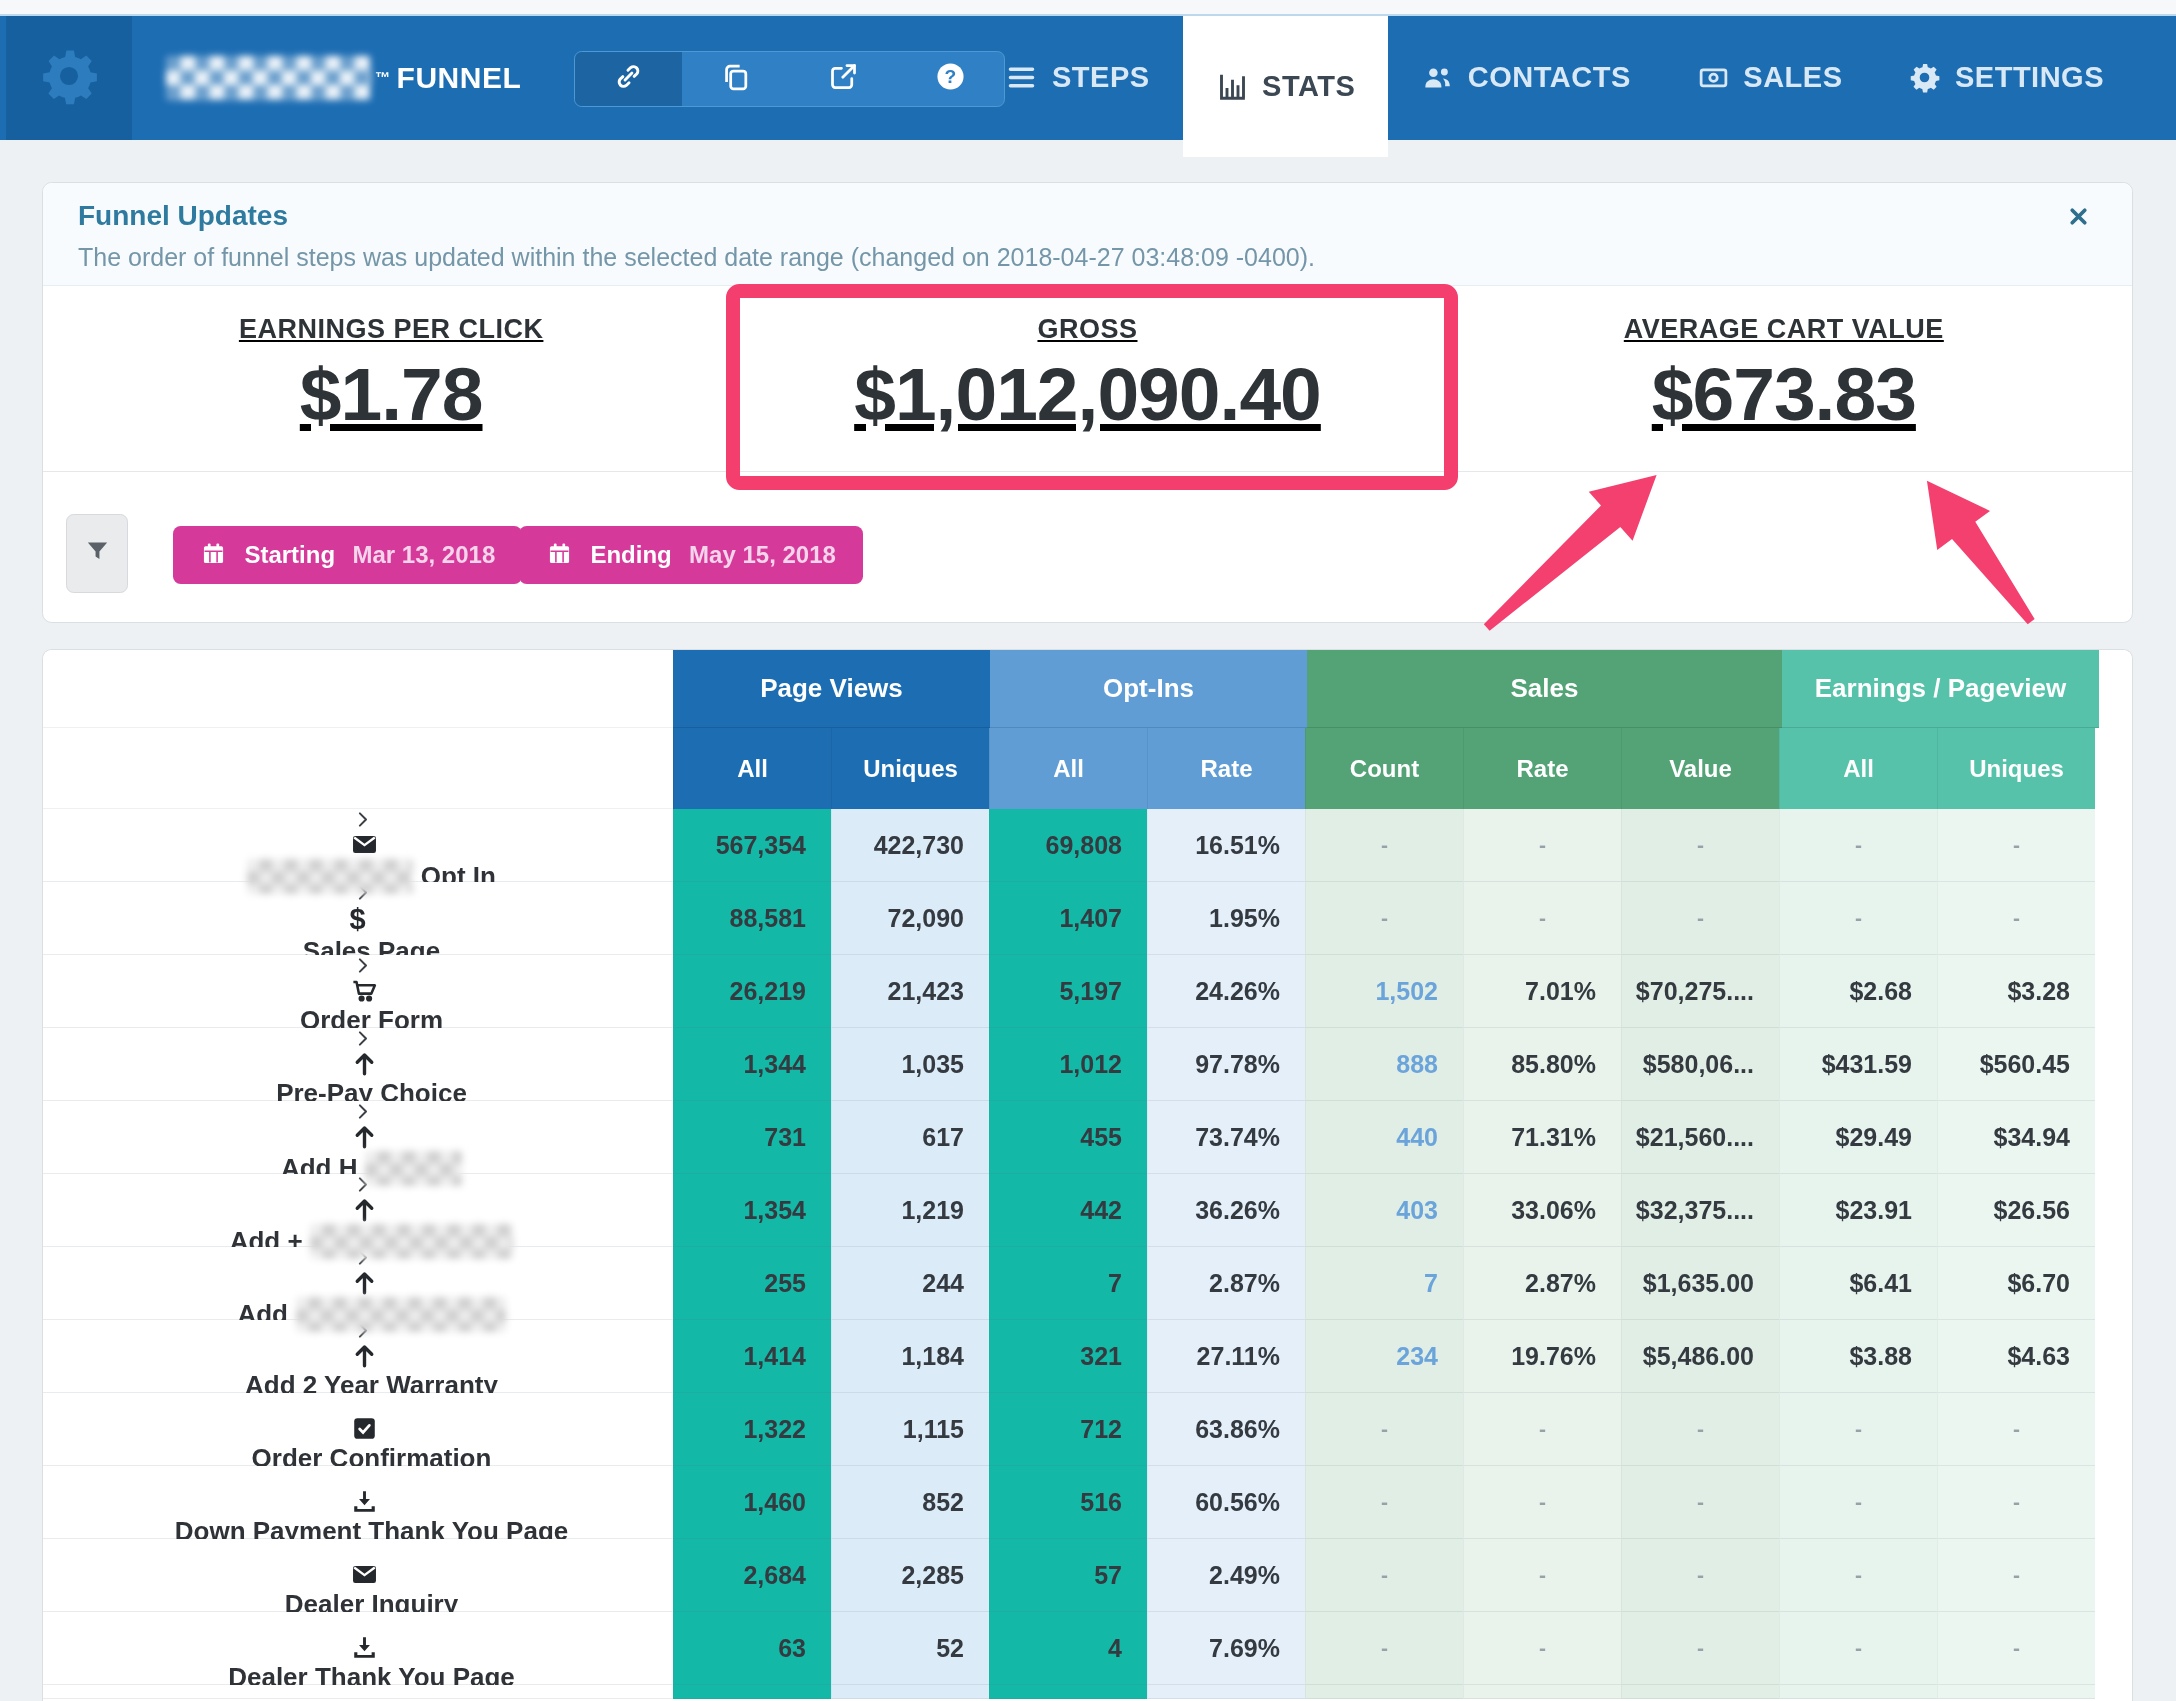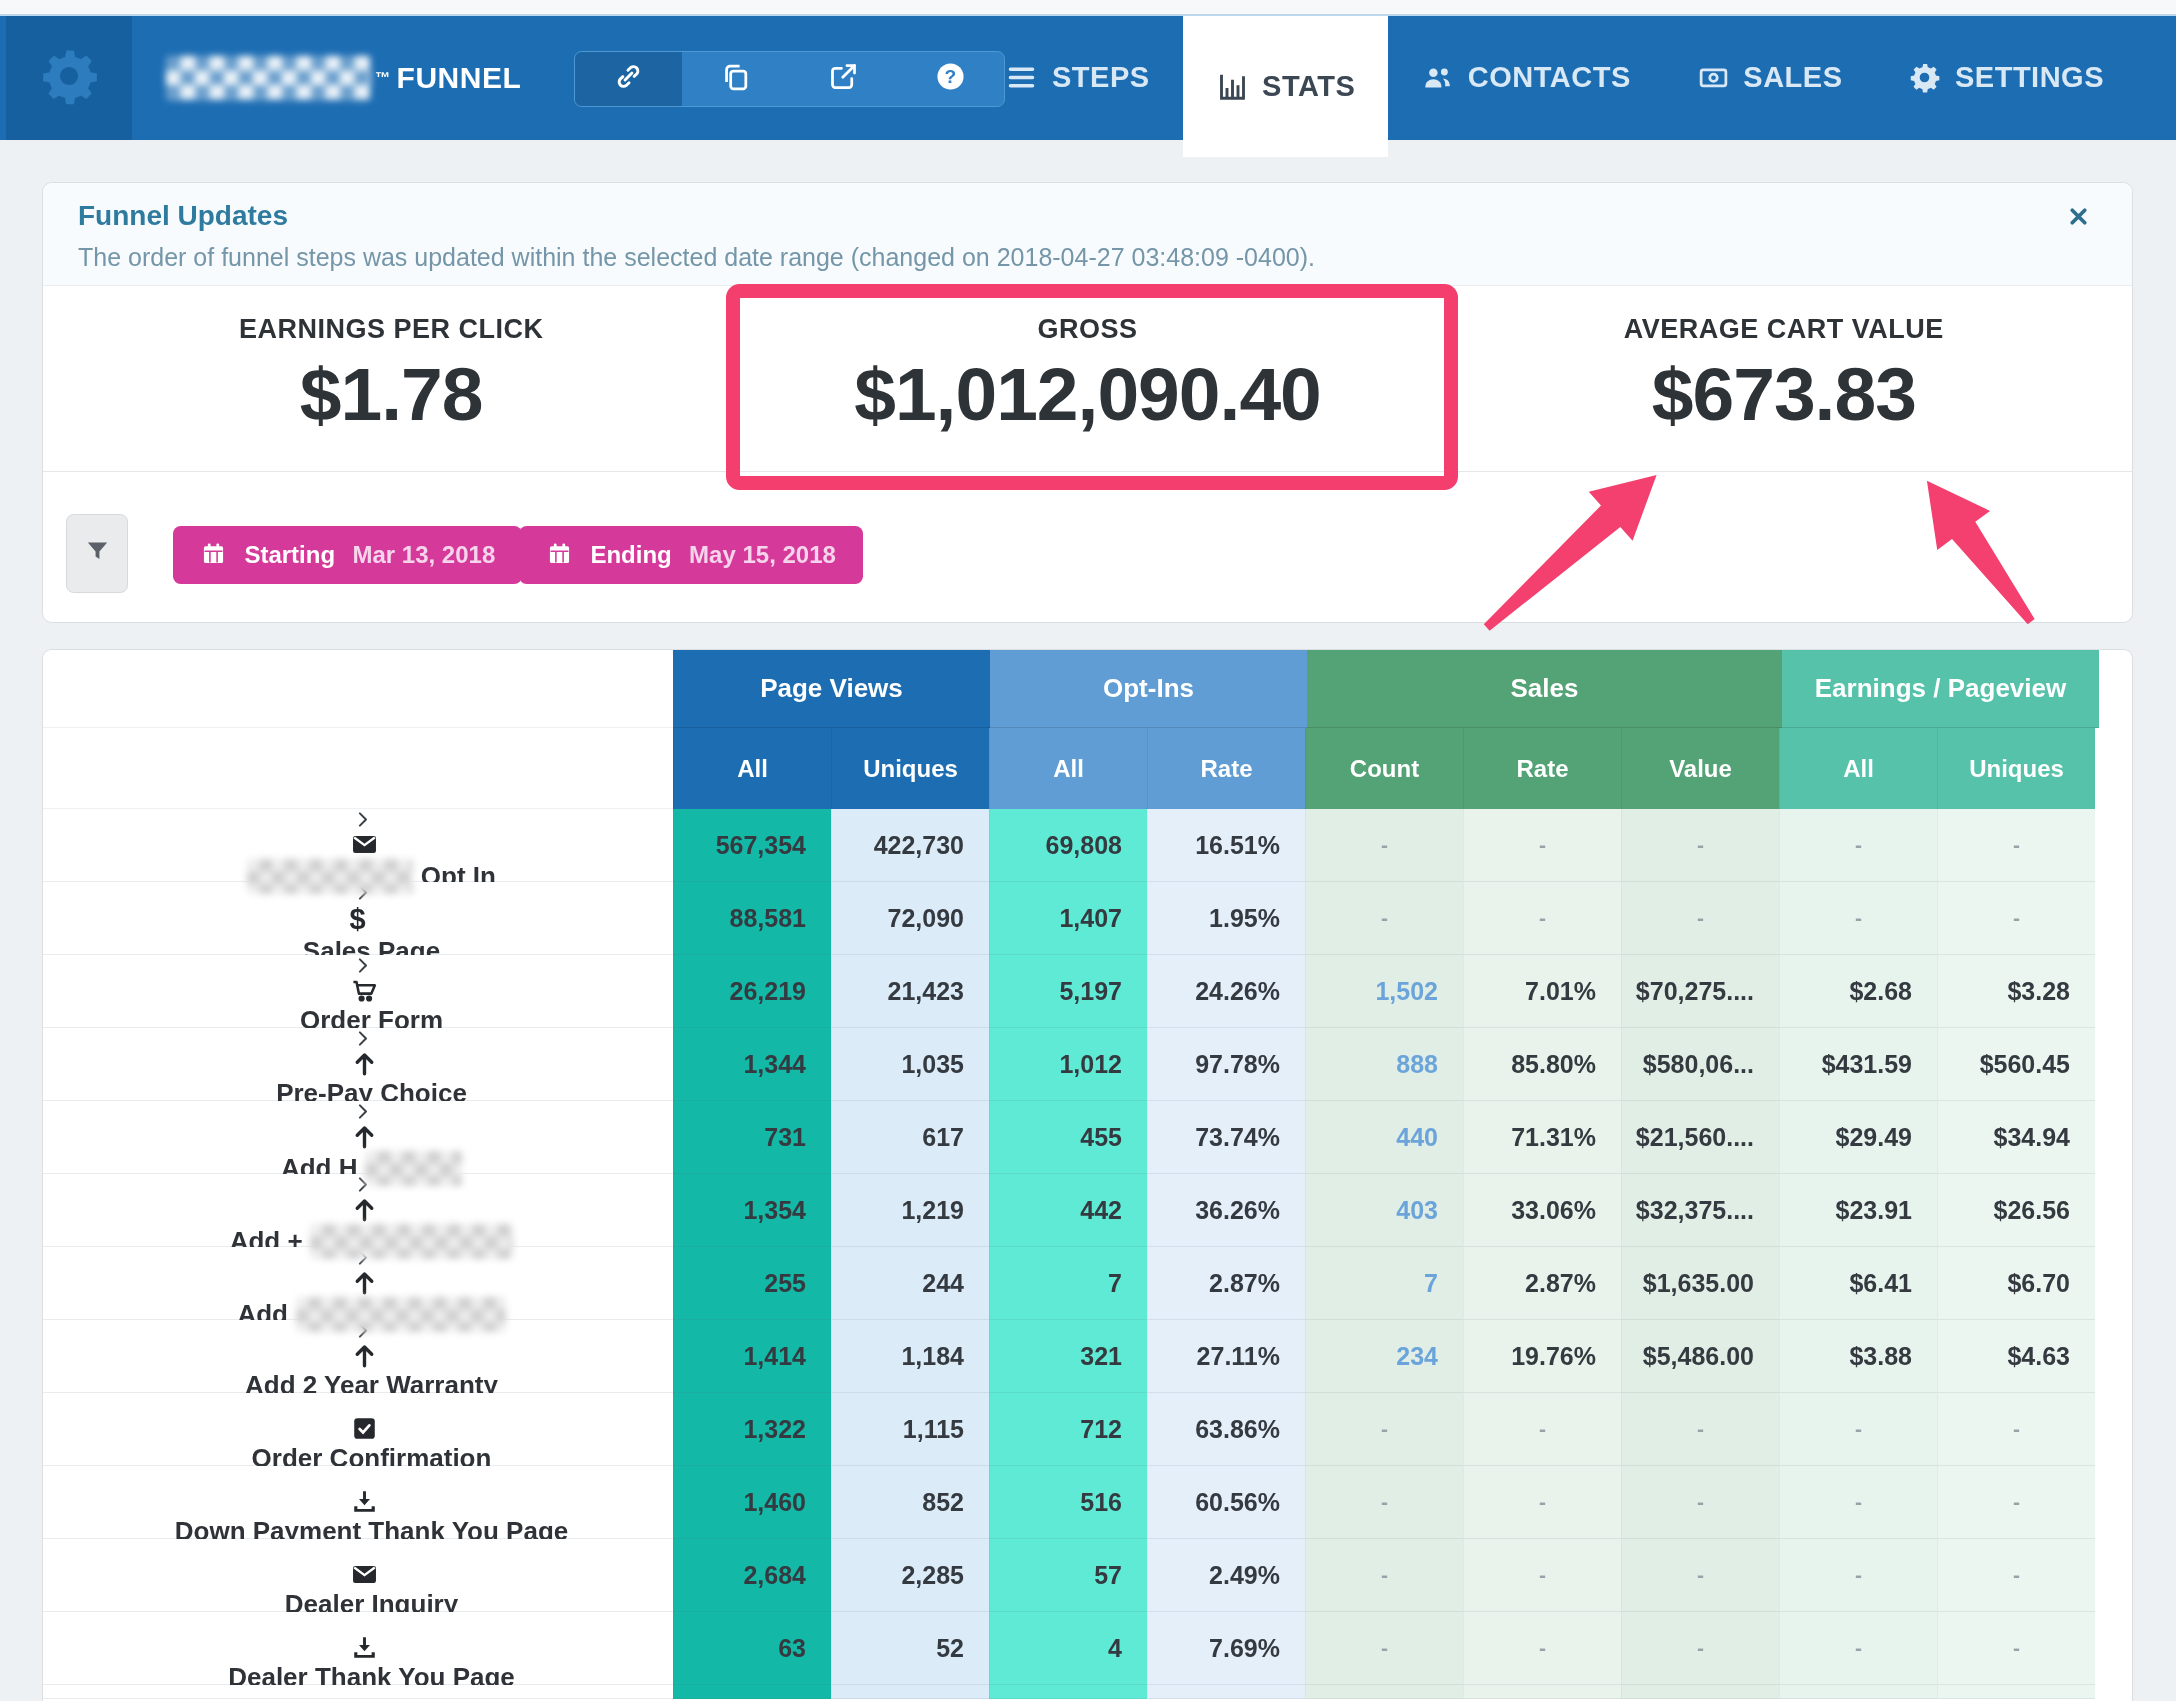--- a/index.html
+++ b/index.html
@@ -40,21 +40,21 @@
   #table-card{top:649px;height:1053px;border-bottom:none;border-radius:9.7px 9.7px 0 0;overflow:hidden;}
 
   
   #banner{position:relative;height:102px;background:#f7fbfd;border-bottom:1px solid #e7edf0;border-radius:9.7px 9.7px 0 0;}
   #banner-title{position:absolute;left:35px;top:17.4px;font-size:28px;font-weight:700;color:#2f7ba0;}
   #banner-msg{position:absolute;left:35px;top:60px;font-size:25px;color:#7496a8;}
   #banner-close{position:absolute;right:31px;top:21px;width:35px;height:35px;color:#2e6f8e;cursor:pointer;}
   #banner-close svg{width:25px;height:25px;}
 
   
-  #stats-row{position:absolute;left:0;top:102px;width:100%;height:186px;display:flex;border-bottom:1px solid #e4e8eb;}
+  #stats-row{position:absolute;left:0;top:102px;width:100%;height:186px;display:flex;border-bottom:1px solid #e4e8eb;text-decoration:underline;}
   .stat{flex:1;text-align:center;padding-top:29px;}
   .stat .s-label{font-size:27px;font-weight:800;color:#2e3338;letter-spacing:0.5px;}
   .stat .s-value{font-size:75px;font-weight:600;color:#2e3338;letter-spacing:-1px;margin-top:5.8px;}
 
   
   #filter-row{position:absolute;left:0;top:289px;width:100%;height:153px;}
   #filter-btn{position:absolute;left:23px;top:42px;width:60px;height:77px;background:#e9ebed;border:1px solid #d6dadd;border-radius:7.7px;display:flex;align-items:center;justify-content:center;color:#5a6168;cursor:pointer;}
   #filter-btn svg{width:29px;height:29px;}
   .date-badge{position:absolute;top:54px;height:58px;background:#d53a9b;border-radius:7.7px;display:flex;align-items:center;gap:17.4px;padding:0 27px;color:#fff;cursor:pointer;}
   .date-badge svg{width:27px;height:27px;}
@@ -86,21 +86,21 @@
   .chev.empty{visibility:hidden;}
   .row-ico{width:44px;display:flex;align-items:center;color:#25292d;}
   .row-ico svg{width:29px;height:29px;}
   .row-ico .txt-ico{font-size:29px;font-weight:800;color:#25292d;}
   .row-label{font-size:26px;font-weight:700;color:#2f3338;display:flex;align-items:center;gap:7.7px;white-space:nowrap;}
   .cell{height:73px;display:flex;align-items:center;justify-content:flex-end;padding-right:25px;font-size:25px;font-weight:700;color:#343a40;border-bottom:1px solid rgba(90,110,125,.12);border-left:1px solid rgba(90,110,125,.07);box-sizing:border-box;}
   .cell.dash{justify-content:center;padding-right:0;color:#97a1a8;font-size:21px;font-weight:700;}
   .cell.link{color:#6ba4da;cursor:pointer;}
   
   .c0{background:#14b8a6;} .c1{background:#dcebf8;text-align:right;}
-  .c2{background:#5eead4;} .c3{background:#e5effa;}
+  .c2{background:#14b8a6;} .c3{background:#e5effa;}
   .c4{background:#e1eee5;} .c5{background:#e9f3ec;} .c6{background:#e1eee5;}
   .c7{background:#e7f3ed;} .c8{background:#ecf6f1;}
 </style>
 </head>
 <body>
 
 <div id="page">
   <div id="top-strip"></div>
 
   <div id="navbar">

